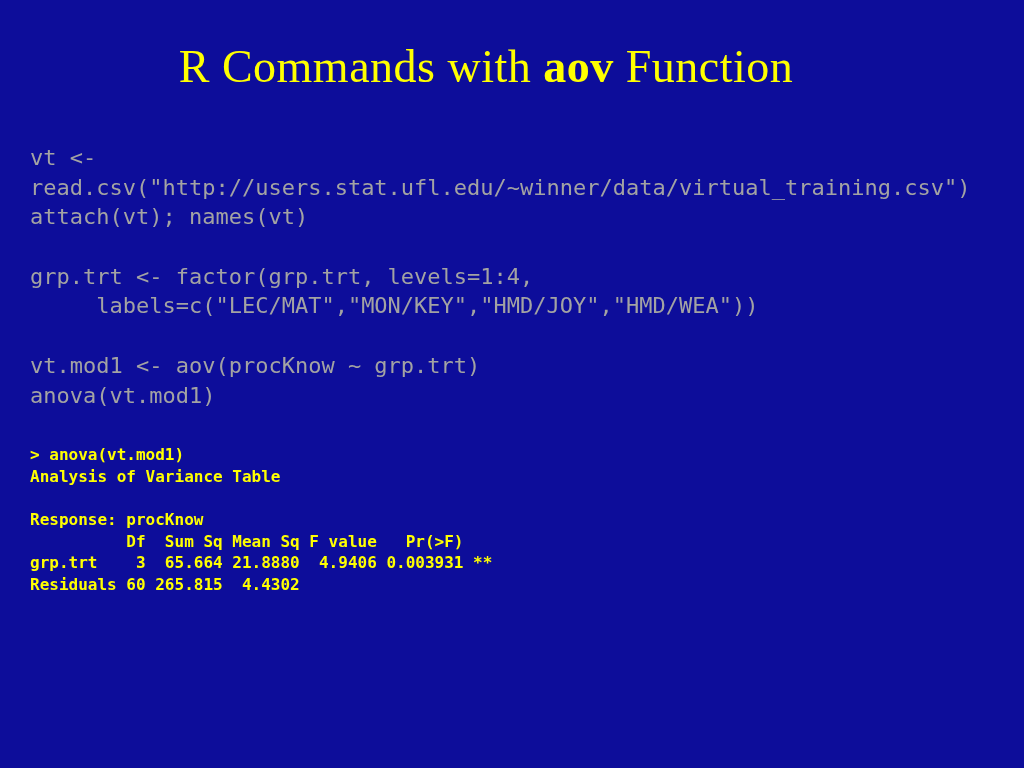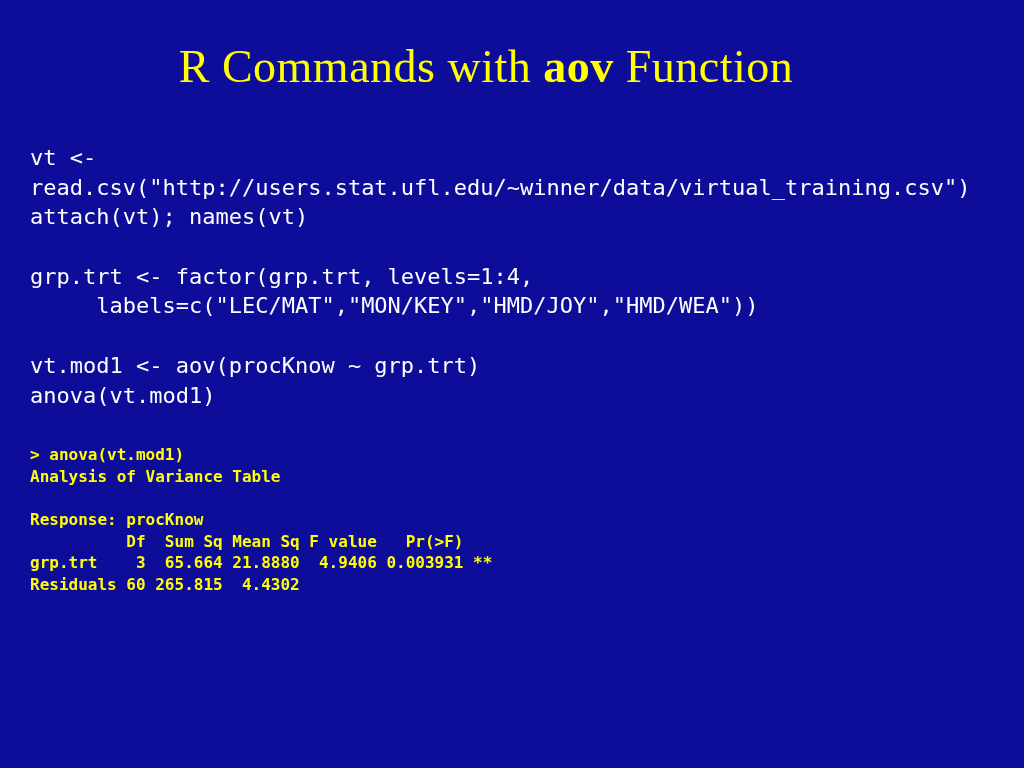--- a/index.html
+++ b/index.html
@@ -1,19 +1,19 @@
 <!DOCTYPE html>
 <html><head>
 <meta charset="utf-8">
 <style>
 html,body{margin:0;padding:0;width:1024px;height:768px;background:#0d0d9a;overflow:hidden}
 .slide{width:972px;height:768px;box-sizing:border-box;padding:40px 30px 0 30px;position:relative}
 .title{font-family:"Times New Roman",Times,serif;font-size:46px;color:#ffff00;text-align:center;margin:0 0 50px 0;font-weight:normal;letter-spacing:0.5px}
 .title .bold{font-weight:bold}
-.code{font-family:Consolas,"Lucida Console",Monaco,monospace;font-size:22px;color:#ffffff;white-space:pre;line-height:1.35;margin:0}
+.code{font-family:Consolas,"Lucida Console",Monaco,monospace;font-size:22px;color:#a3a3a3;white-space:pre;line-height:1.35;margin:0}
 .out{font-family:Consolas,"Lucida Console",Monaco,monospace;font-size:16px;color:#ffff00;white-space:pre;line-height:1.35;font-weight:bold;margin:0;margin-top:34px}
 </style>
 </head>
 <body>
 
 <div class="slide">
   <h1 class="title">
     <span>R Commands with </span><span class="bold">aov</span><span> Function</span>
   </h1>
   <pre class="code">vt &lt;-

